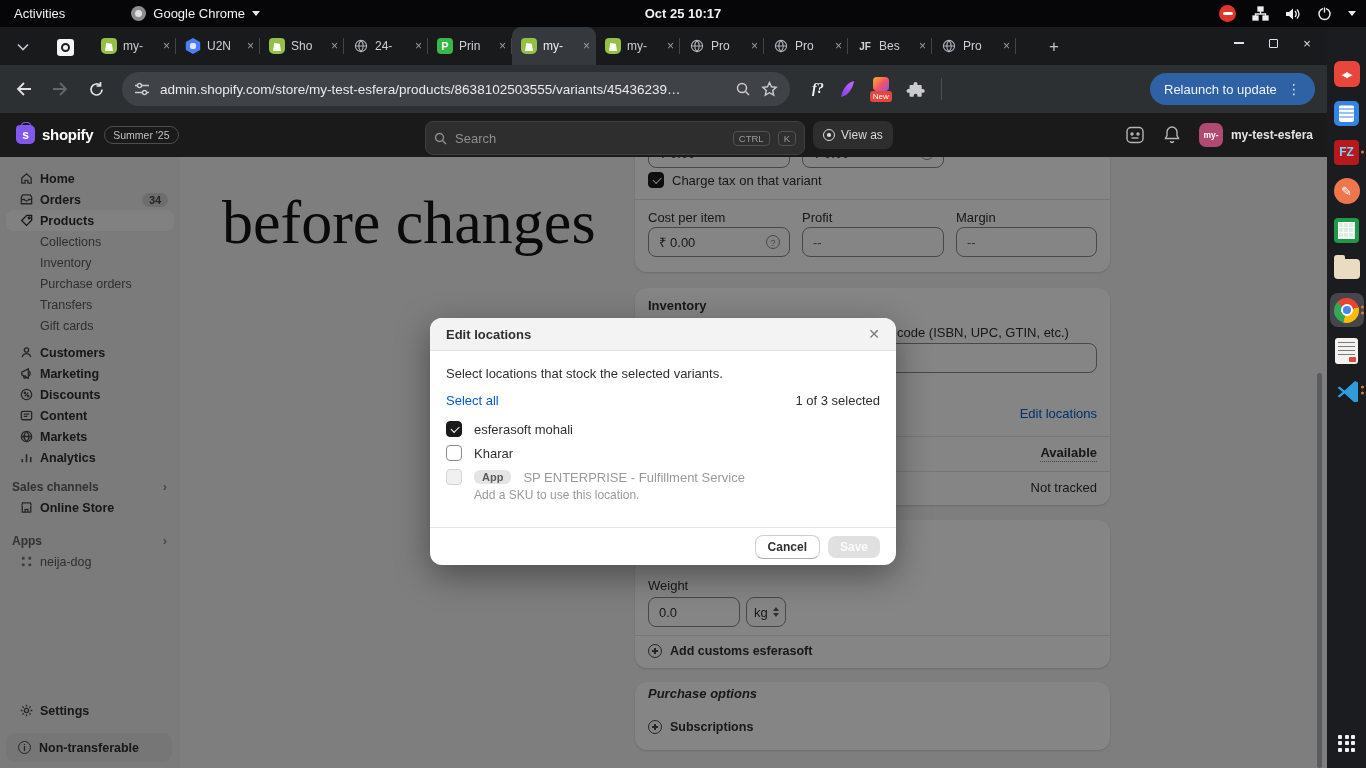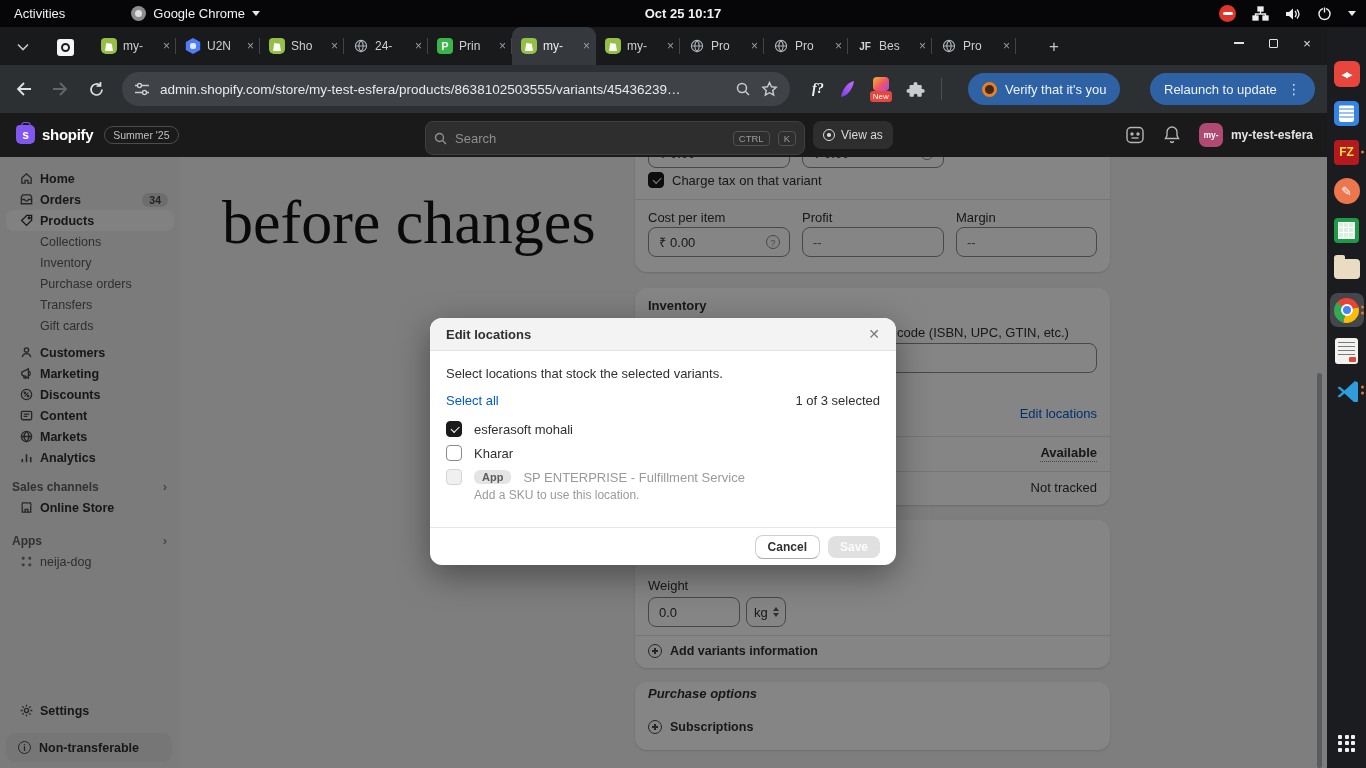--- a/index.html
+++ b/index.html
@@ -23,21 +23,21 @@
   .dock { position:absolute; top:27px; right:0; width:39px; height:741px; background:#1b1c20; z-index:80;
           display:flex; flex-direction:column; align-items:center; padding-top:32px; gap:9px; }
   .dkic { position:relative; width:34px; height:30px; display:flex; align-items:center; justify-content:center; }
   .dkic .dots { position:absolute; right:0; top:50%; transform:translateY(-50%); display:flex; flex-direction:column; gap:3px; }
   .dkic .dots i { width:3px; height:3px; border-radius:50%; background:#e4772b; }
   .ic-red { width:26px; height:26px; border-radius:6px; background:#e8463c; color:#fff; font-size:11px; font-weight:700;
             display:flex; align-items:center; justify-content:center; letter-spacing:-1px; }
   .ic-bluedoc { width:25px; height:25px; border-radius:5px; background:#3584e4; position:relative; }
   .ic-bluedoc::after { content:""; position:absolute; left:5px; top:4px; width:15px; height:17px; background:#fff; border-radius:2px;
             box-shadow: inset 0 -4px 0 #fff; background-image:linear-gradient(#9cc3f0 1.6px, transparent 1.6px); background-size:100% 4px; background-position:0 3px; }
-  .ic-fz { width:25px; height:25px; border-radius:4px; background:#b5191e; color:#fde047; font-weight:700; font-size:12px;
+  .ic-fz { width:25px; height:25px; border-radius:4px; background:#b5191e; color:#7dd3fc; font-weight:700; font-size:12px;
            display:flex; align-items:center; justify-content:center; }
   .ic-pencil { width:26px; height:26px; border-radius:50%; background:#ed764d; color:#fff; font-size:13px; display:flex; align-items:center; justify-content:center; }
   .ic-sheet { width:25px; height:25px; border-radius:4px; background:#1d9948; position:relative; }
   .ic-sheet::after { content:""; position:absolute; left:4px; top:4px; right:4px; bottom:4px; background:
         linear-gradient(#fff 1.5px, transparent 1.5px) 0 0/100% 5px, linear-gradient(90deg,#fff 1.5px, transparent 1.5px) 0 0/5px 100%, #d9efe0; }
   .ic-folder { width:26px; height:20px; border-radius:2px 4px 4px 4px; background:#e9dcc3; position:relative; }
   .ic-folder::before { content:""; position:absolute; top:-4px; left:0; width:11px; height:5px; border-radius:3px 2px 0 0; background:#e9dcc3; }
   .ic-chrome-wrap { background:#44464c; border-radius:8px; width:34px; height:34px; }
   .ic-chrome { width:25px; height:25px; border-radius:50%;
       background: conic-gradient(from -45deg, #ea4335 0 120deg, #fbbc05 120deg 240deg, #34a853 240deg 360deg); position:relative; }
@@ -442,24 +442,20 @@
           </svg>
         <span class="ext-new">
             <span class="sq"></span>
             <span class="lbl">New</span>
           </span>
         <svg width="19" height="19" viewBox="0 0 19 19">
             <path d="M9.5 2a2 2 0 0 1 2 2v1h3.2a1 1 0 0 1 1 1v3h1.1a1.9 1.9 0 1 1 0 3.8h-1.1v3a1 1 0 0 1-1 1h-3.2v-1.1a1.9 1.9 0 1 0-3.8 0v1.1H4.5a1 1 0 0 1-1-1v-3H2.4a1.9 1.9 0 1 1 0-3.8h1.1V6a1 1 0 0 1 1-1h3V4a2 2 0 0 1 2-2z" fill="#c9cbce"></path>
           </svg>
         <span class="tbsep"></span>
       </div>
-      <button class="bluebtn verify">
-          <span class="vdot"></span>
-          <span>Verify that it's you</span>
-        </button>
       <button class="bluebtn relaunch">
           <span>Relaunch to update</span>
           <span class="kebab">⋮</span>
         </button>
     </div>
 
     <div class="app">
 
       <div class="adminbar">
         <div class="logo">
@@ -676,21 +672,21 @@
             <div class="inputbox" style="left:111px; top:77px; width:40px; padding:0 7px; gap:5px;">
               <span>kg</span>
               <span style="display:flex;flex-direction:column;gap:2px;">
                 <i style="width:0;height:0;border-left:3.5px solid transparent;border-right:3.5px solid transparent;border-bottom:4px solid #5c5c5c;"></i>
                 <i style="width:0;height:0;border-left:3.5px solid transparent;border-right:3.5px solid transparent;border-top:4px solid #5c5c5c;"></i>
               </span>
             </div>
             <div class="divider" style="top:115px;"></div>
             <div class="rowflex" style="left:13px; top:124px;">
               <span class="plus-circle"></span>
-              <span>Add variants information</span>
+              <span>Add customs esferasoft</span>
             </div>
           </div>
 
           <div class="card" style="top:525px; height:68px;">
             <span class="cardtitle" style="top:4px;font-style:italic;">Purchase options</span>
             <div class="rowflex" style="left:13px; top:38px;">
               <span class="plus-circle"></span>
               <span>Subscriptions</span>
             </div>
           </div>

